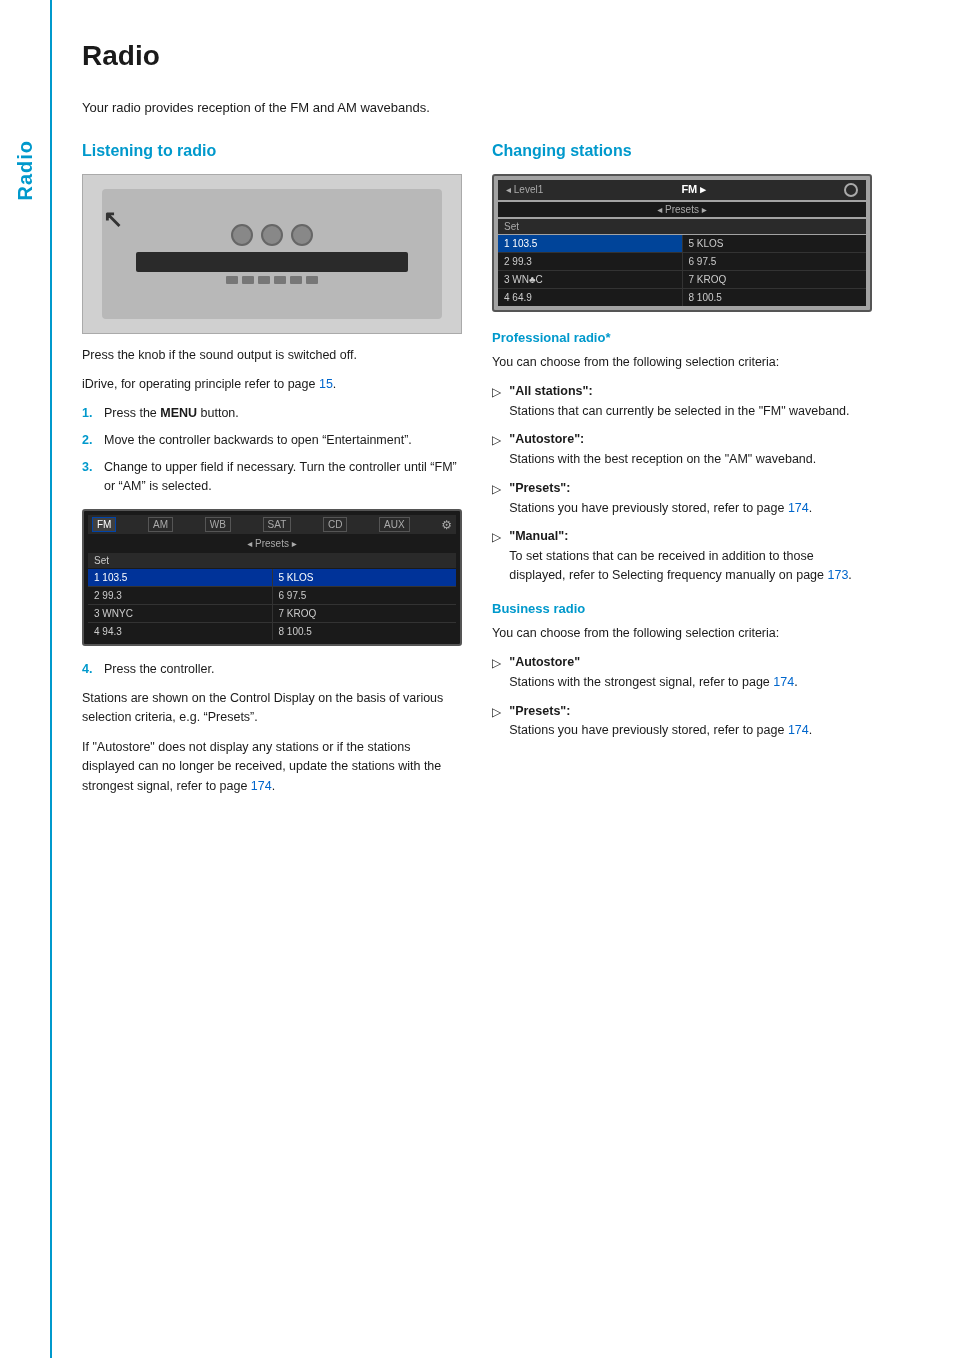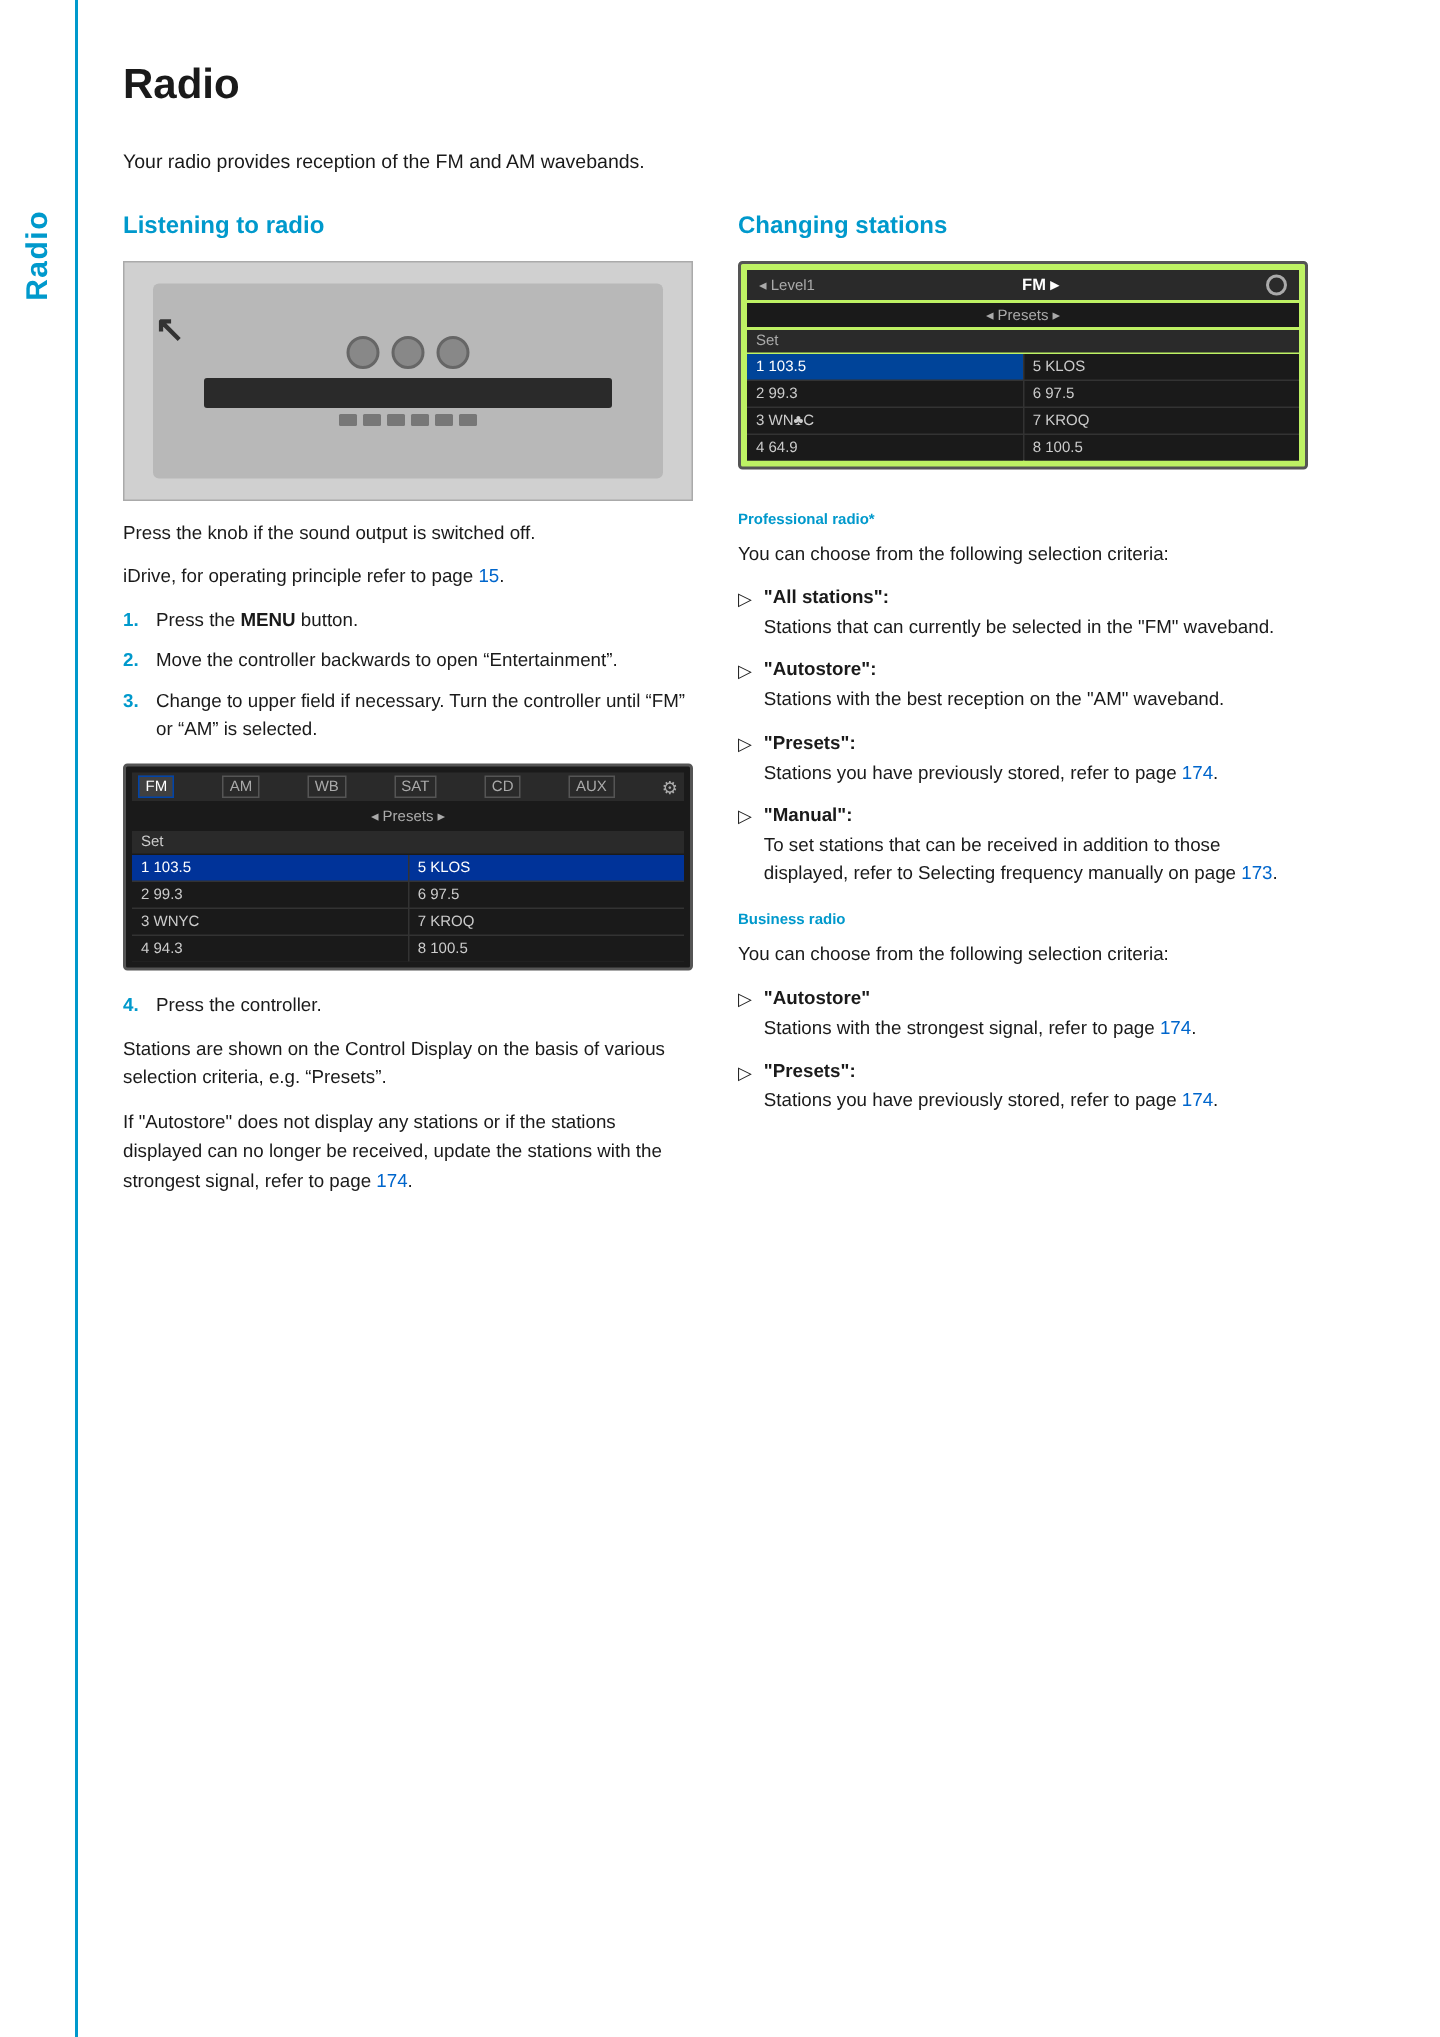--- a/index.html
+++ b/index.html
@@ -83,21 +83,21 @@
     }
 
     .section-title {
       font-size: 16px;
       font-weight: bold;
       color: #0099cc;
       margin-bottom: 14px;
     }
 
     .subsection-title {
-      font-size: 10px;
+      font-size: 13px;
       font-weight: bold;
       color: #0099cc;
       margin-bottom: 8px;
       margin-top: 16px;
     }
 
     
     .radio-image-box {
       background: #d0d0d0;
       border: 1px solid #aaa;
@@ -349,25 +349,25 @@
       margin-right: 20px;
     }
 
     .footer-text {
       font-size: 11px;
       color: #555;
     }
 
     
     .screen-mockup-right {
-      background: #bef264;
+      background: #a3a3a3;
       border: 2px solid #555;
       border-radius: 3px;
       padding: 4px;
-      margin-bottom: 28px;
+      margin-bottom: 18px;
       font-size: 10px;
       color: #fff;
     }
 
     .screen-top-row {
       display: flex;
       align-items: center;
       justify-content: space-between;
       background: #2a2a2a;
       padding: 3px 8px;

